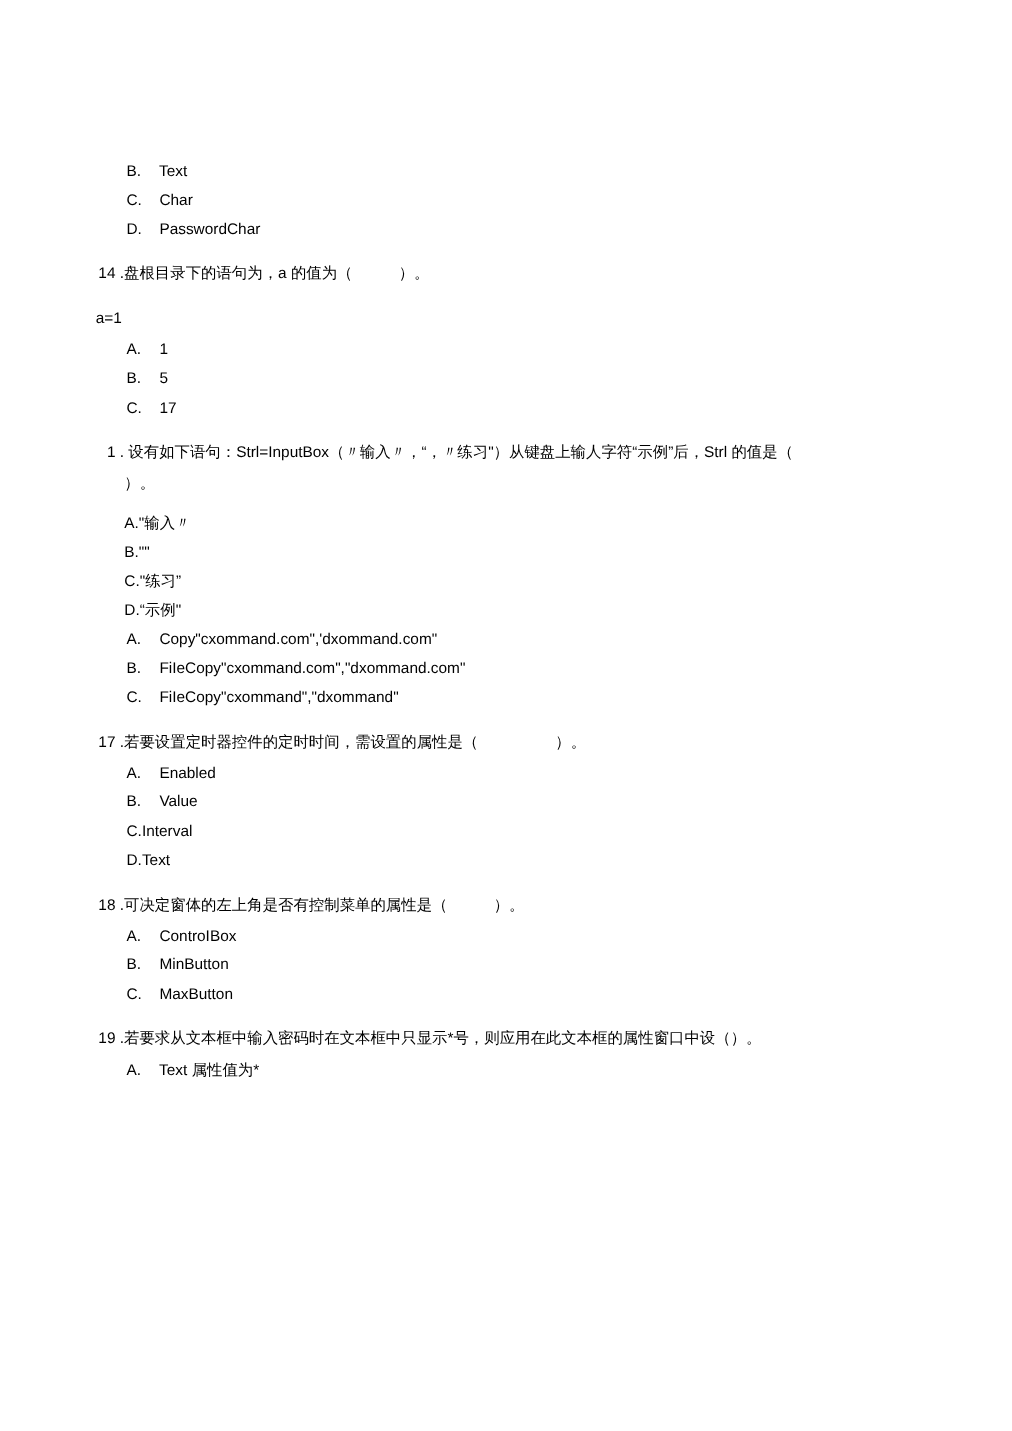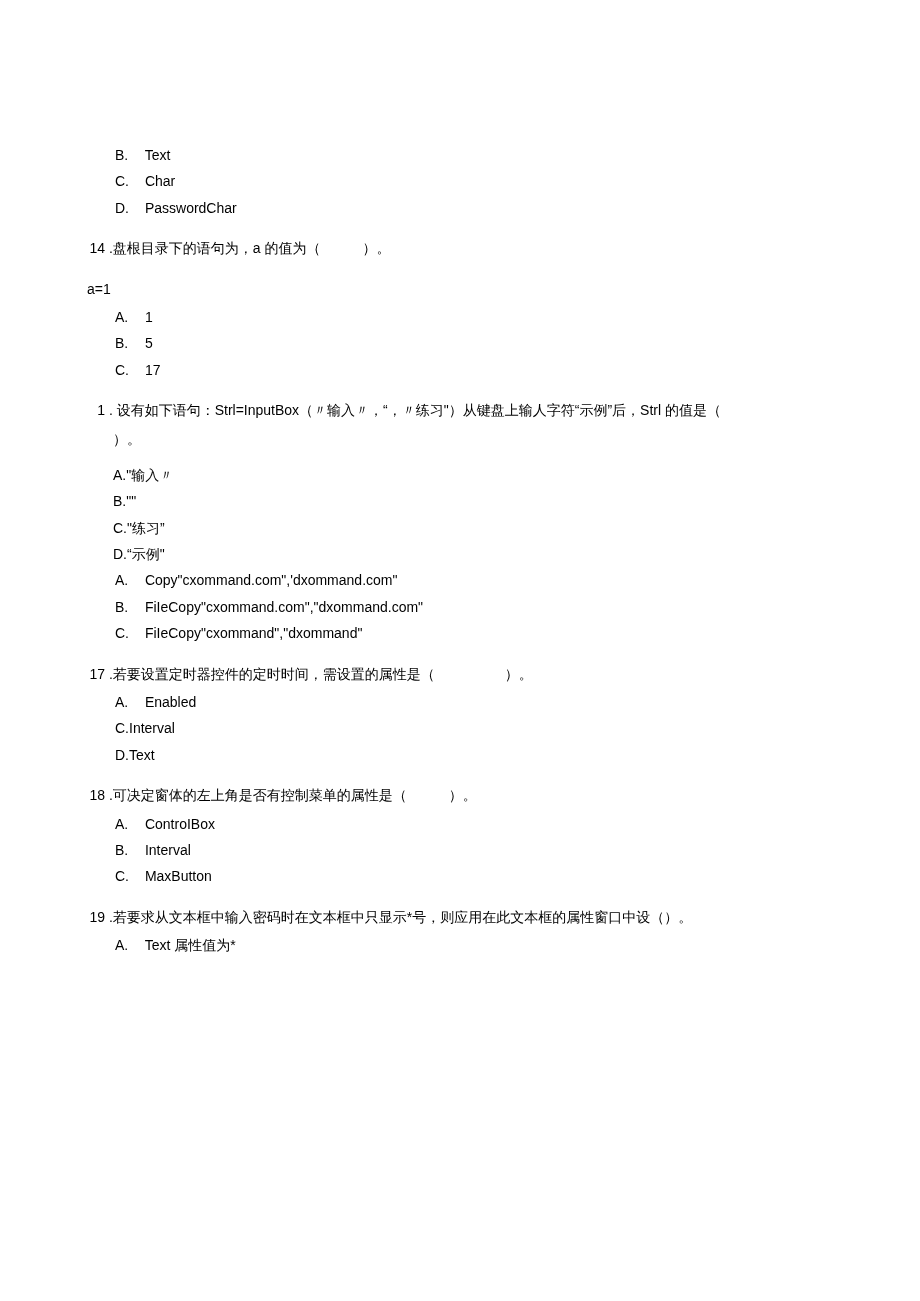--- a/index.html
+++ b/index.html
@@ -118,36 +118,40 @@
 
   <div class="question">
     <span class="q-num">17</span>
     <span>.若要设置定时器控件的定时时间，需设置的属性是（　　　　　）。</span>
   </div>
   <div class="option-list">
     <div class="option-row">
       <span class="option-letter">A.</span>
       <span>Enabled</span>
     </div>
+    <div class="option-row">
+      <span class="option-letter">B.</span>
+      <span>Value</span>
+    </div>
     <div class="option-row">C.Interval</div>
     <div class="option-row">D.Text</div>
   </div>
 
   <div class="question">
     <span class="q-num">18</span>
     <span>.可决定窗体的左上角是否有控制菜单的属性是（　　　）。</span>
   </div>
   <div class="option-list">
     <div class="option-row">
       <span class="option-letter">A.</span>
       <span>ControIBox</span>
     </div>
     <div class="option-row">
       <span class="option-letter">B.</span>
-      <span>Interval</span>
+      <span>MinButton</span>
     </div>
     <div class="option-row">
       <span class="option-letter">C.</span>
       <span>MaxButton</span>
     </div>
   </div>
 
   <div class="question">
     <span class="q-num">19</span>
     <span>.若要求从文本框中输入密码时在文本框中只显示*号，则应用在此文本框的属性窗口中设（）。</span>

